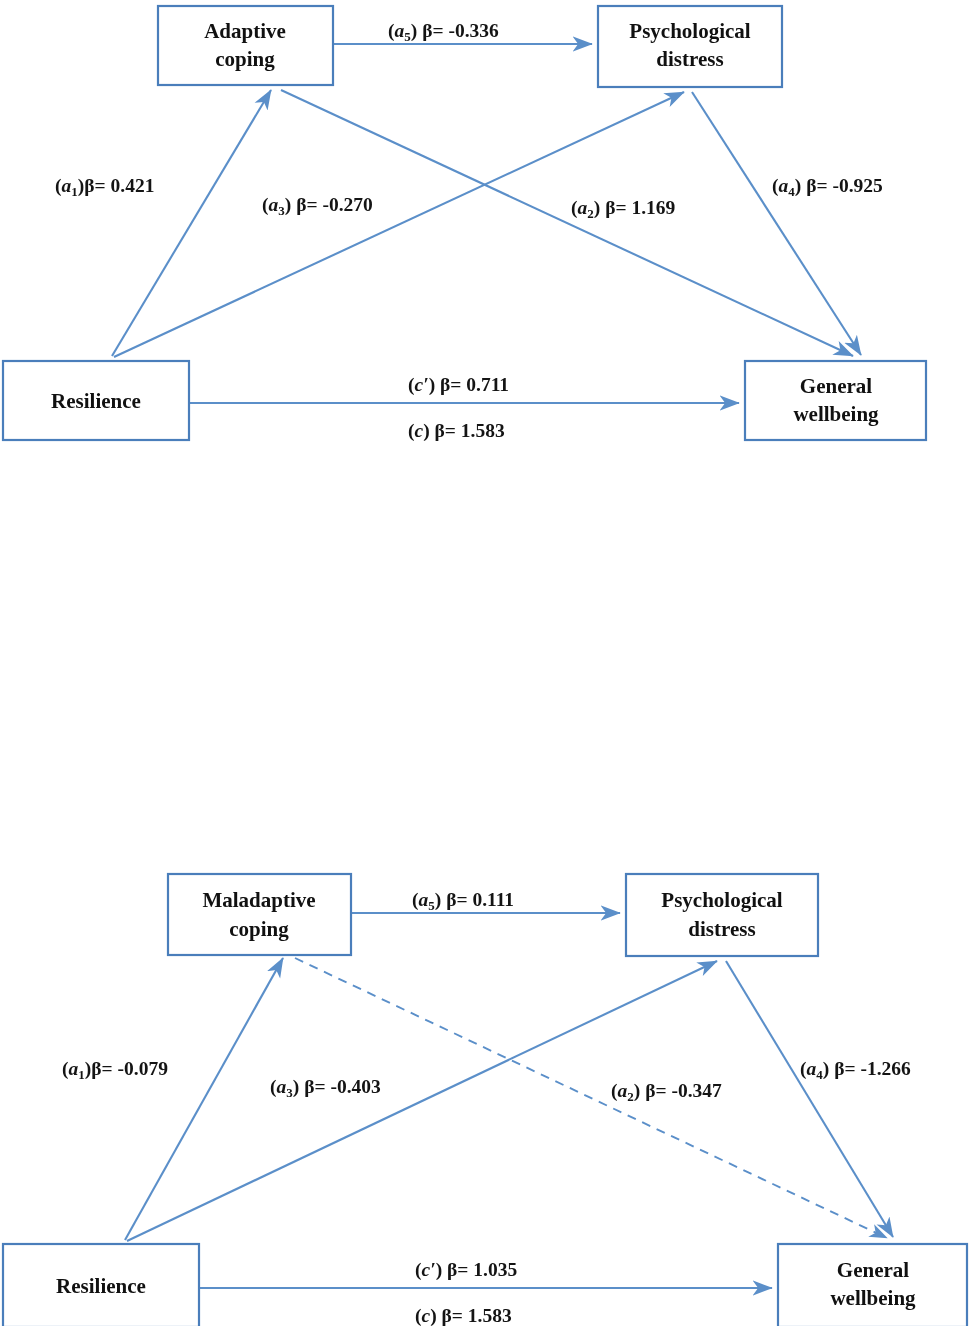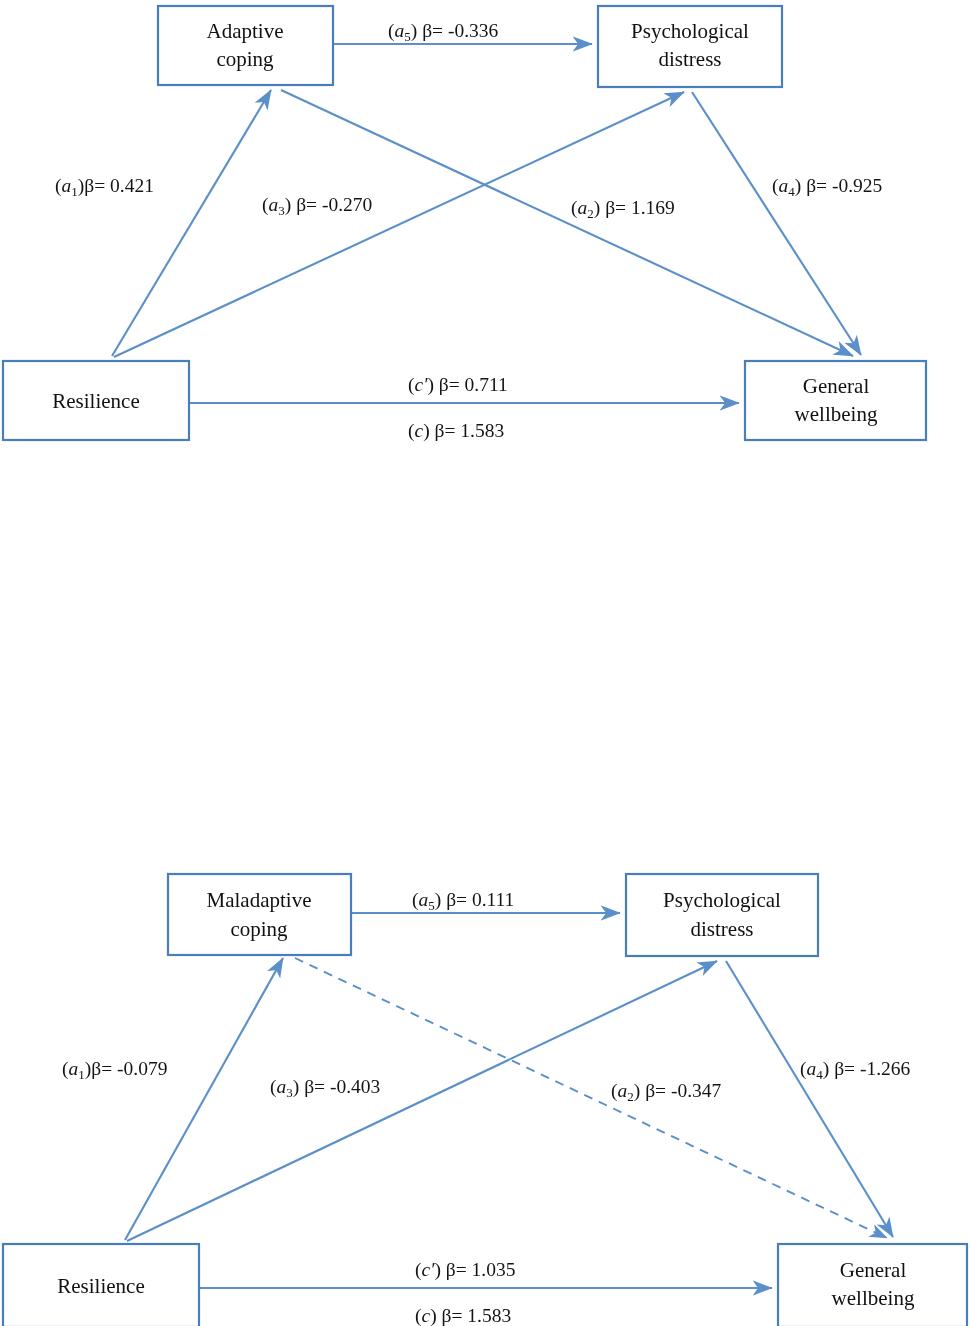--- a/index.html
+++ b/index.html
@@ -1,18 +1,18 @@
 <!DOCTYPE html>
 <html><head>
 <meta charset="utf-8">
 <style>
   html,body{margin:0;padding:0;background:#ffffff;}
   body{width:970px;height:1326px;position:relative;
        font-family:"Liberation Serif","DejaVu Serif",serif;color:#1a1a1a;}
-  .diagram{position:absolute;left:0;width:833px;}
+  .diagram{position:absolute;left:0;width:833px;font-weight:bold;}
   #diagram-adaptive{top:0;height:460px;}
   #diagram-maladaptive{top:848px;height:486px;}
   svg{display:block;overflow:visible;}
   .node-box{fill:#ffffff;stroke:#4a7ebb;stroke-width:2.2;}
   .node-label{font-family:"Liberation Serif","DejaVu Serif",serif;
               font-size:21px;fill:#111111;text-anchor:middle;}
   .path-line{stroke:#5b8fc9;stroke-width:2.1;fill:none;}
   .path-line.dashed{stroke-dasharray:9 7;stroke-width:1.9;}
   .edge-label{font-family:"Liberation Serif","DejaVu Serif",serif;
               font-size:19.5px;fill:#141414;}

